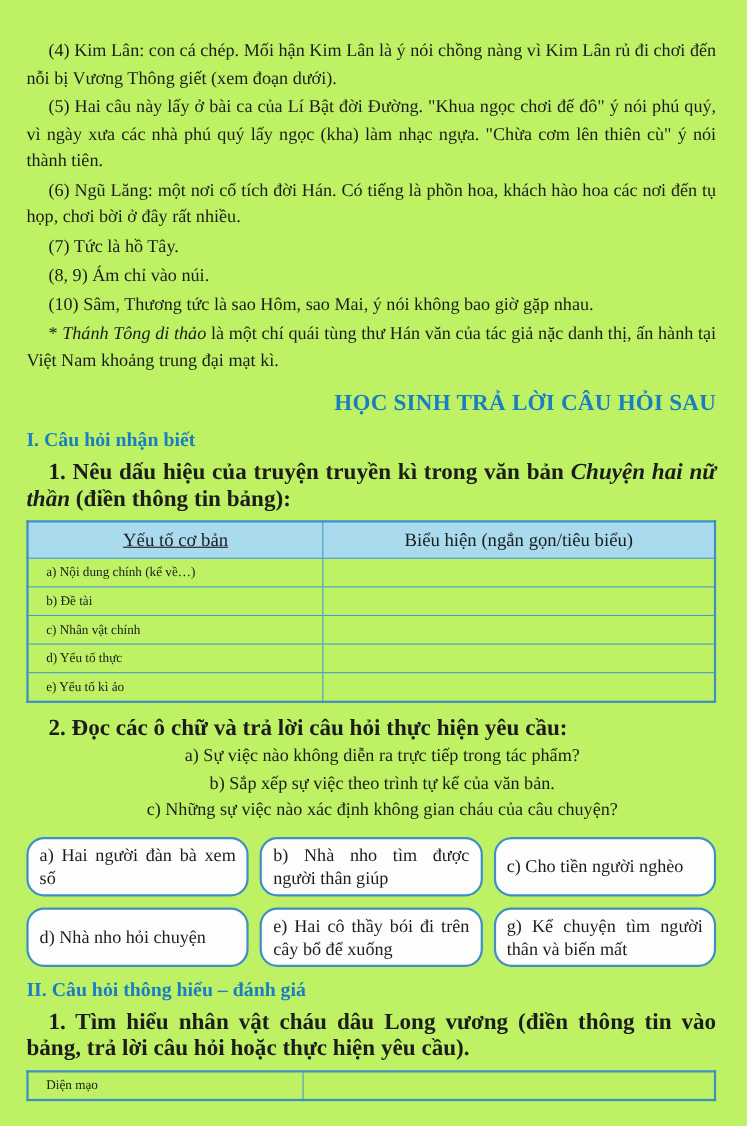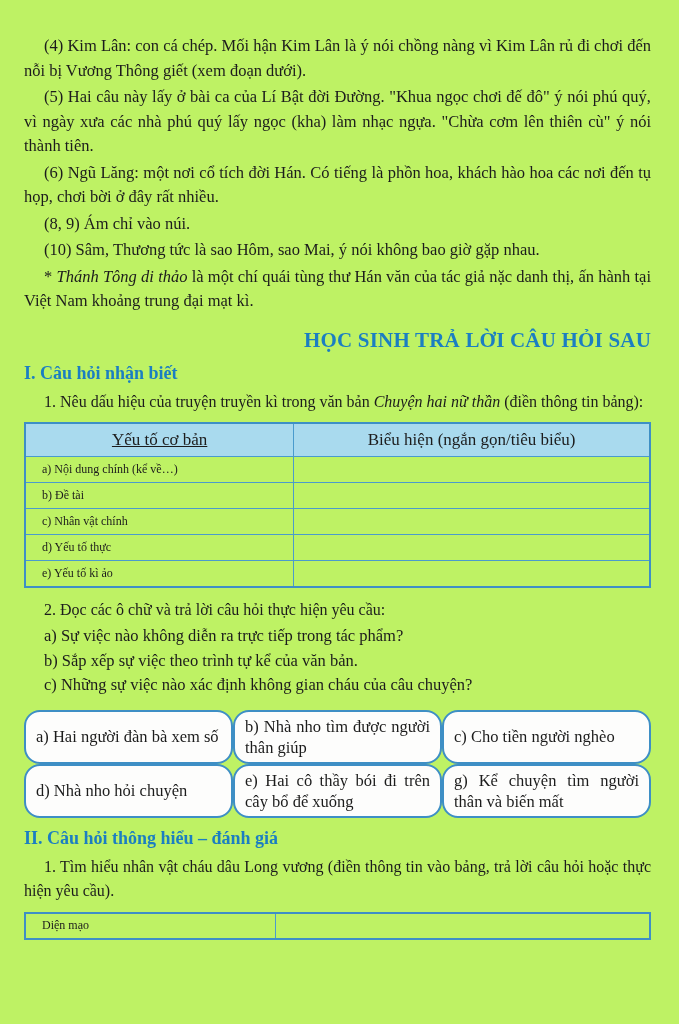--- a/index.html
+++ b/index.html
@@ -34,24 +34,24 @@
     letter-spacing:.2px;
     text-align:right;
   }
   .section-heading{
     color:#1b7ec2;
     font-weight:bold;
     font-size:18px;
     margin:10px 0 6px 0;
   }
   .q-line{
-    font-size:16px;line-height:24.5px;
-    text-align:justify;text-indent:20px;margin:0 0 2px 0;
+    font-size:21px;line-height:24.5px;
+    text-align:justify;text-indent:20px;margin:0 0 2px 0;font-weight:bold;
   }
-  .q-sub{font-size:16.5px;line-height:24.5px;margin:0;padding-left:20px;}
+  .q-sub{font-size:16.5px;line-height:24.5px;margin:0;padding-left:20px;text-align:center;}
   table.blue-table{
     width:100%;
     border-collapse:collapse;
     table-layout:fixed;
     margin:8px 0 10px 0;
     border:2px solid #3e8fc5;
   }
   table.blue-table th, table.blue-table td{
     border:1px solid #4a9bcd;
     font-size:12px;
@@ -62,21 +62,21 @@
   table.blue-table th{
     background:#a9daee;
     font-weight:normal;
     text-align:center;
     padding:6px 4px;
     font-size:17px;
   }
   .col-1a{width:43%;text-decoration:underline;}
   .col-2a{width:40%;}
   .options{
-    display:flex;flex-wrap:wrap;
+    display:flex;flex-wrap:wrap;gap:10px;
     margin:12px 0 6px 0;
   }
   .option-box{
     flex:1 1 30%;
     min-height:44px;
     border:2px solid #3e8fc5;
     border-radius:16px;
     background:#fdfdfc;
     display:flex;align-items:center;
     padding:4px 10px;
@@ -86,20 +86,21 @@
   }
 </style>
 </head>
 <body>
 
 <div class="page">
 
   <p class="para">(4) Kim Lân: con cá chép. Mối hận Kim Lân là ý nói chồng nàng vì Kim Lân rủ đi chơi đến nỗi bị Vương Thông giết (xem đoạn dưới).</p>
   <p class="para">(5) Hai câu này lấy ở bài ca của Lí Bật đời Đường. "Khua ngọc chơi đế đô" ý nói phú quý, vì ngày xưa các nhà phú quý lấy ngọc (kha) làm nhạc ngựa. "Chừa cơm lên thiên cù" ý nói thành tiên.</p>
   <p class="para">(6) Ngũ Lăng: một nơi cổ tích đời Hán. Có tiếng là phồn hoa, khách hào hoa các nơi đến tụ họp, chơi bời ở đây rất nhiều.</p>
+  <p class="para">(7) Tức là hồ Tây.</p>
   <p class="para">(8, 9) Ám chỉ vào núi.</p>
   <p class="para">(10) Sâm, Thương tức là sao Hôm, sao Mai, ý nói không bao giờ gặp nhau.</p>
 
   <p class="para"><span>* </span><span class="footnote-italic">Thánh Tông di thảo</span><span> là một chí quái tùng thư Hán văn của tác giả nặc danh thị, ấn hành tại Việt Nam khoảng trung đại mạt kì.</span></p>
 
   <div class="main-heading">HỌC SINH TRẢ LỜI CÂU HỎI SAU</div>
 
   <div class="section-heading">I. Câu hỏi nhận biết</div>
 
   <p class="q-line"><span>1. Nêu dấu hiệu của truyện truyền kì trong văn bản </span><span class="footnote-italic">Chuyện hai nữ thần</span><span> (điền thông tin bảng):</span></p>

